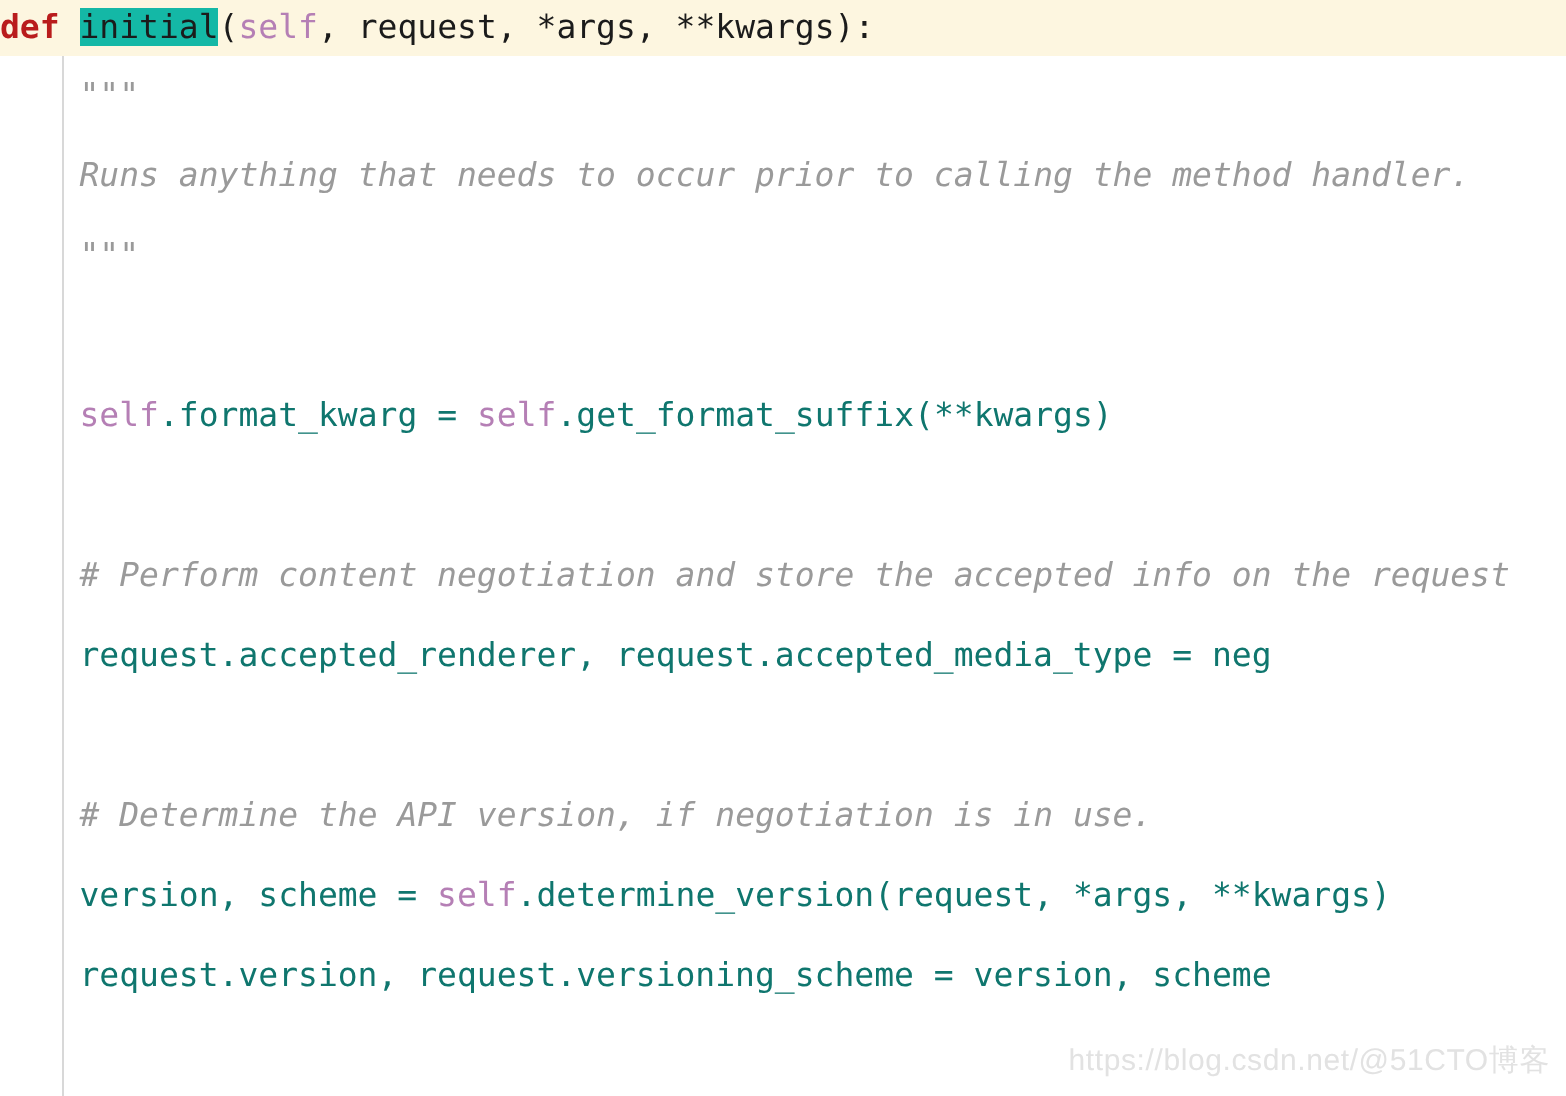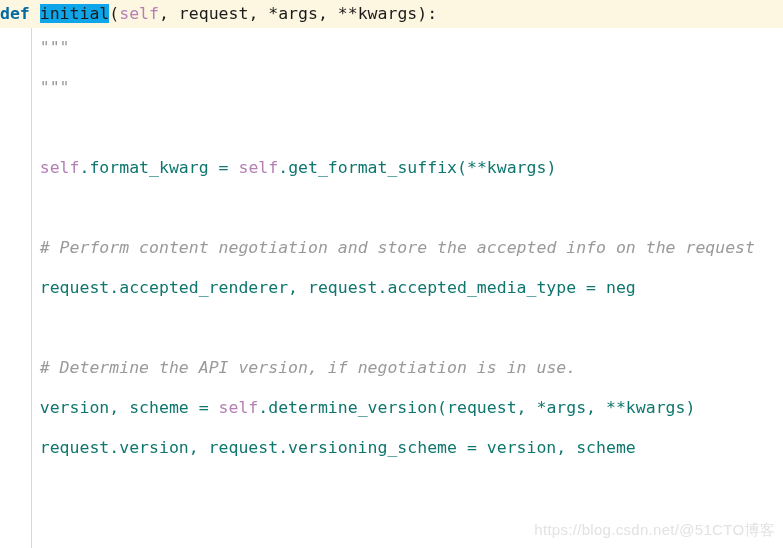--- a/index.html
+++ b/index.html
@@ -53,26 +53,26 @@
 
   
   .code-line.current-line {
     background: #fdf6e0;
     height: 28px;
     line-height: 28px;
   }
 
   
   .tok-kw {
-    color: #0369a1;
+    color: #b91c1c;
     font-weight: bold;
   }
   .tok-fn {
     color: #1b1b1b;
-    background: #0ea5e9;
+    background: #14b8a6;
   }
   .tok-self {
     color: #b57fb5;
   }
   .tok-plain {
     color: #0f766e;
     margin-top: 10px;
   }
   .tok-punct {
     color: #1b1b1b;
@@ -102,20 +102,21 @@
 </head>
 <body>
 
 <div id="code-viewer">
 
   <div class="indent-guide"></div>
 
   <div class="code-lines" id="code-lines">
       <div class="code-line current-line"><span class="tok-kw">def</span><span class="tok-plain"> </span><span class="tok-fn">initial</span><span class="tok-punct">(</span><span class="tok-self">self</span><span class="tok-punct">, request, *args, **kwargs):</span></div>
       <div class="code-line"><span class="tok-plain">    </span><span class="tok-doc">"""</span></div>
+      <div class="code-line"><span class="tok-plain">    </span><span class="tok-doc">Runs anything that needs to occur prior to calling the method handler.</span></div>
       <div class="code-line"><span class="tok-plain">    </span><span class="tok-doc">"""</span></div>
       <div class="code-line"><span class="tok-plain"></span></div>
       <div class="code-line"><span class="tok-plain">    </span><span class="tok-self">self</span><span class="tok-plain">.format_kwarg = </span><span class="tok-self">self</span><span class="tok-plain">.get_format_suffix(**kwargs)</span></div>
       <div class="code-line"><span class="tok-plain"></span></div>
       <div class="code-line"><span class="tok-plain">    </span><span class="tok-comment"># Perform content negotiation and store the accepted info on the request</span></div>
       <div class="code-line"><span class="tok-plain">    request.accepted_renderer, request.accepted_media_type = neg</span></div>
       <div class="code-line"><span class="tok-plain"></span></div>
       <div class="code-line"><span class="tok-plain">    </span><span class="tok-comment"># Determine the API version, if negotiation is in use.</span></div>
       <div class="code-line"><span class="tok-plain">    version, scheme = </span><span class="tok-self">self</span><span class="tok-plain">.determine_version(request, *args, **kwargs)</span></div>
       <div class="code-line"><span class="tok-plain">    request.version, request.versioning_scheme = version, scheme</span></div>

